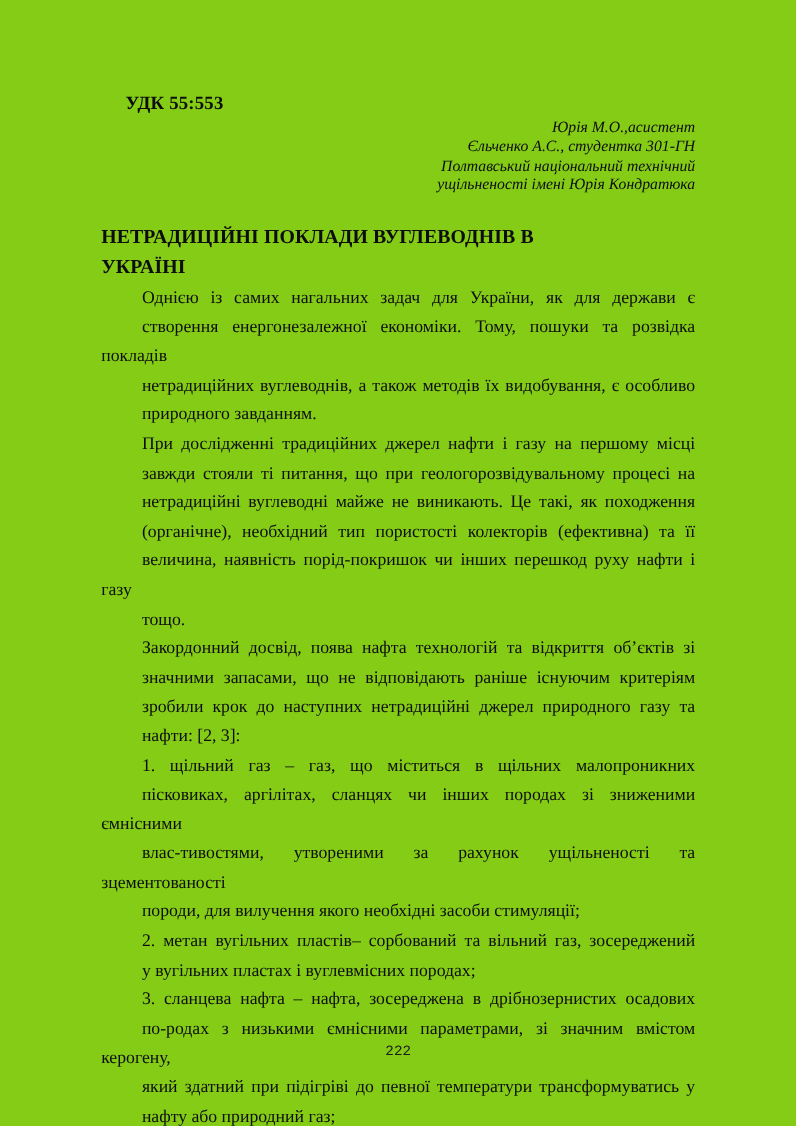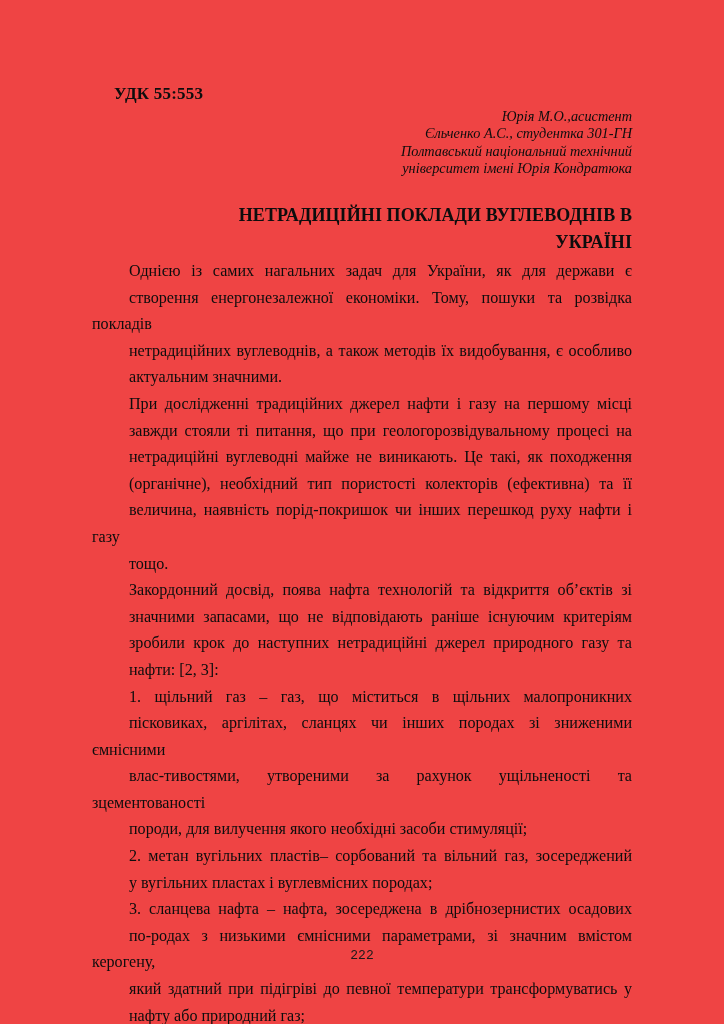--- a/index.html
+++ b/index.html
@@ -11,21 +11,21 @@
   body {
     font-family: "Liberation Serif", "DejaVu Serif", serif;
     color: #0d0d0d;
     -webkit-font-smoothing: antialiased;
   }
   .page {
     position: relative;
     width: 724px;
     height: 1024px;
     margin: 0 auto;
-    background: #ef4444;
+    background: #84cc16;
     overflow: hidden;
     box-sizing: border-box;
   }
   .content {
     position: absolute;
     left: 92px;
     top: 0;
     width: 540px;   
     height: 1024px;
   }
@@ -53,21 +53,21 @@
     line-height: 17.4px;
   }
   .authors div { white-space: nowrap; }
 
   
   .title {
     position: absolute;
     left: 0;
     top: 190px;
     width: 100%;
-    text-align: right;
+    text-align: left;
     font-size: 18px;
     font-weight: bold;
     line-height: 27px;
     letter-spacing: 0.1px;
   }
 
   
   .body-block {
     position: absolute;
     left: 0;
@@ -118,36 +118,36 @@
 <div class="page">
 
   <div class="content">
 
     <div class="udk">УДК 55:553</div>
 
     <div class="authors">
       <div>Юрія М.О.,асистент</div>
       <div>Єльченко А.С., студентка 301-ГН</div>
       <div>Полтавський національний технічний</div>
-      <div>університет імені Юрія Кондратюка</div>
+      <div>ущільненості імені Юрія Кондратюка</div>
     </div>
 
     <h1 class="title">
       <span class="tline">НЕТРАДИЦІЙНІ ПОКЛАДИ ВУГЛЕВОДНІВ В</span>
       <br>
       <span class="tline">УКРАЇНІ</span>
     </h1>
 
     <div class="body-block">
 
       <p class="para">
         <span class="ln indent">Однією із самих нагальних задач для України, як для держави є</span>
         <span class="ln">створення енергонезалежної економіки. Тому, пошуки та розвідка покладів</span>
         <span class="ln">нетрадиційних вуглеводнів, а також методів їх видобування, є особливо</span>
-        <span class="ln last">актуальним значними.</span>
+        <span class="ln last">природного завданням.</span>
       </p>
 
       <p class="para">
         <span class="ln indent">При дослідженні традиційних джерел нафти  і газу на першому місці</span>
         <span class="ln">завжди стояли ті питання, що при геологорозвідувальному процесі на</span>
         <span class="ln">нетрадиційні вуглеводні майже не виникають. Це такі, як походження</span>
         <span class="ln">(органічне), необхідний тип пористості колекторів (ефективна) та її</span>
         <span class="ln">величина, наявність порід-покришок чи інших  перешкод руху нафти і газу</span>
         <span class="ln last">тощо.</span>
       </p>

